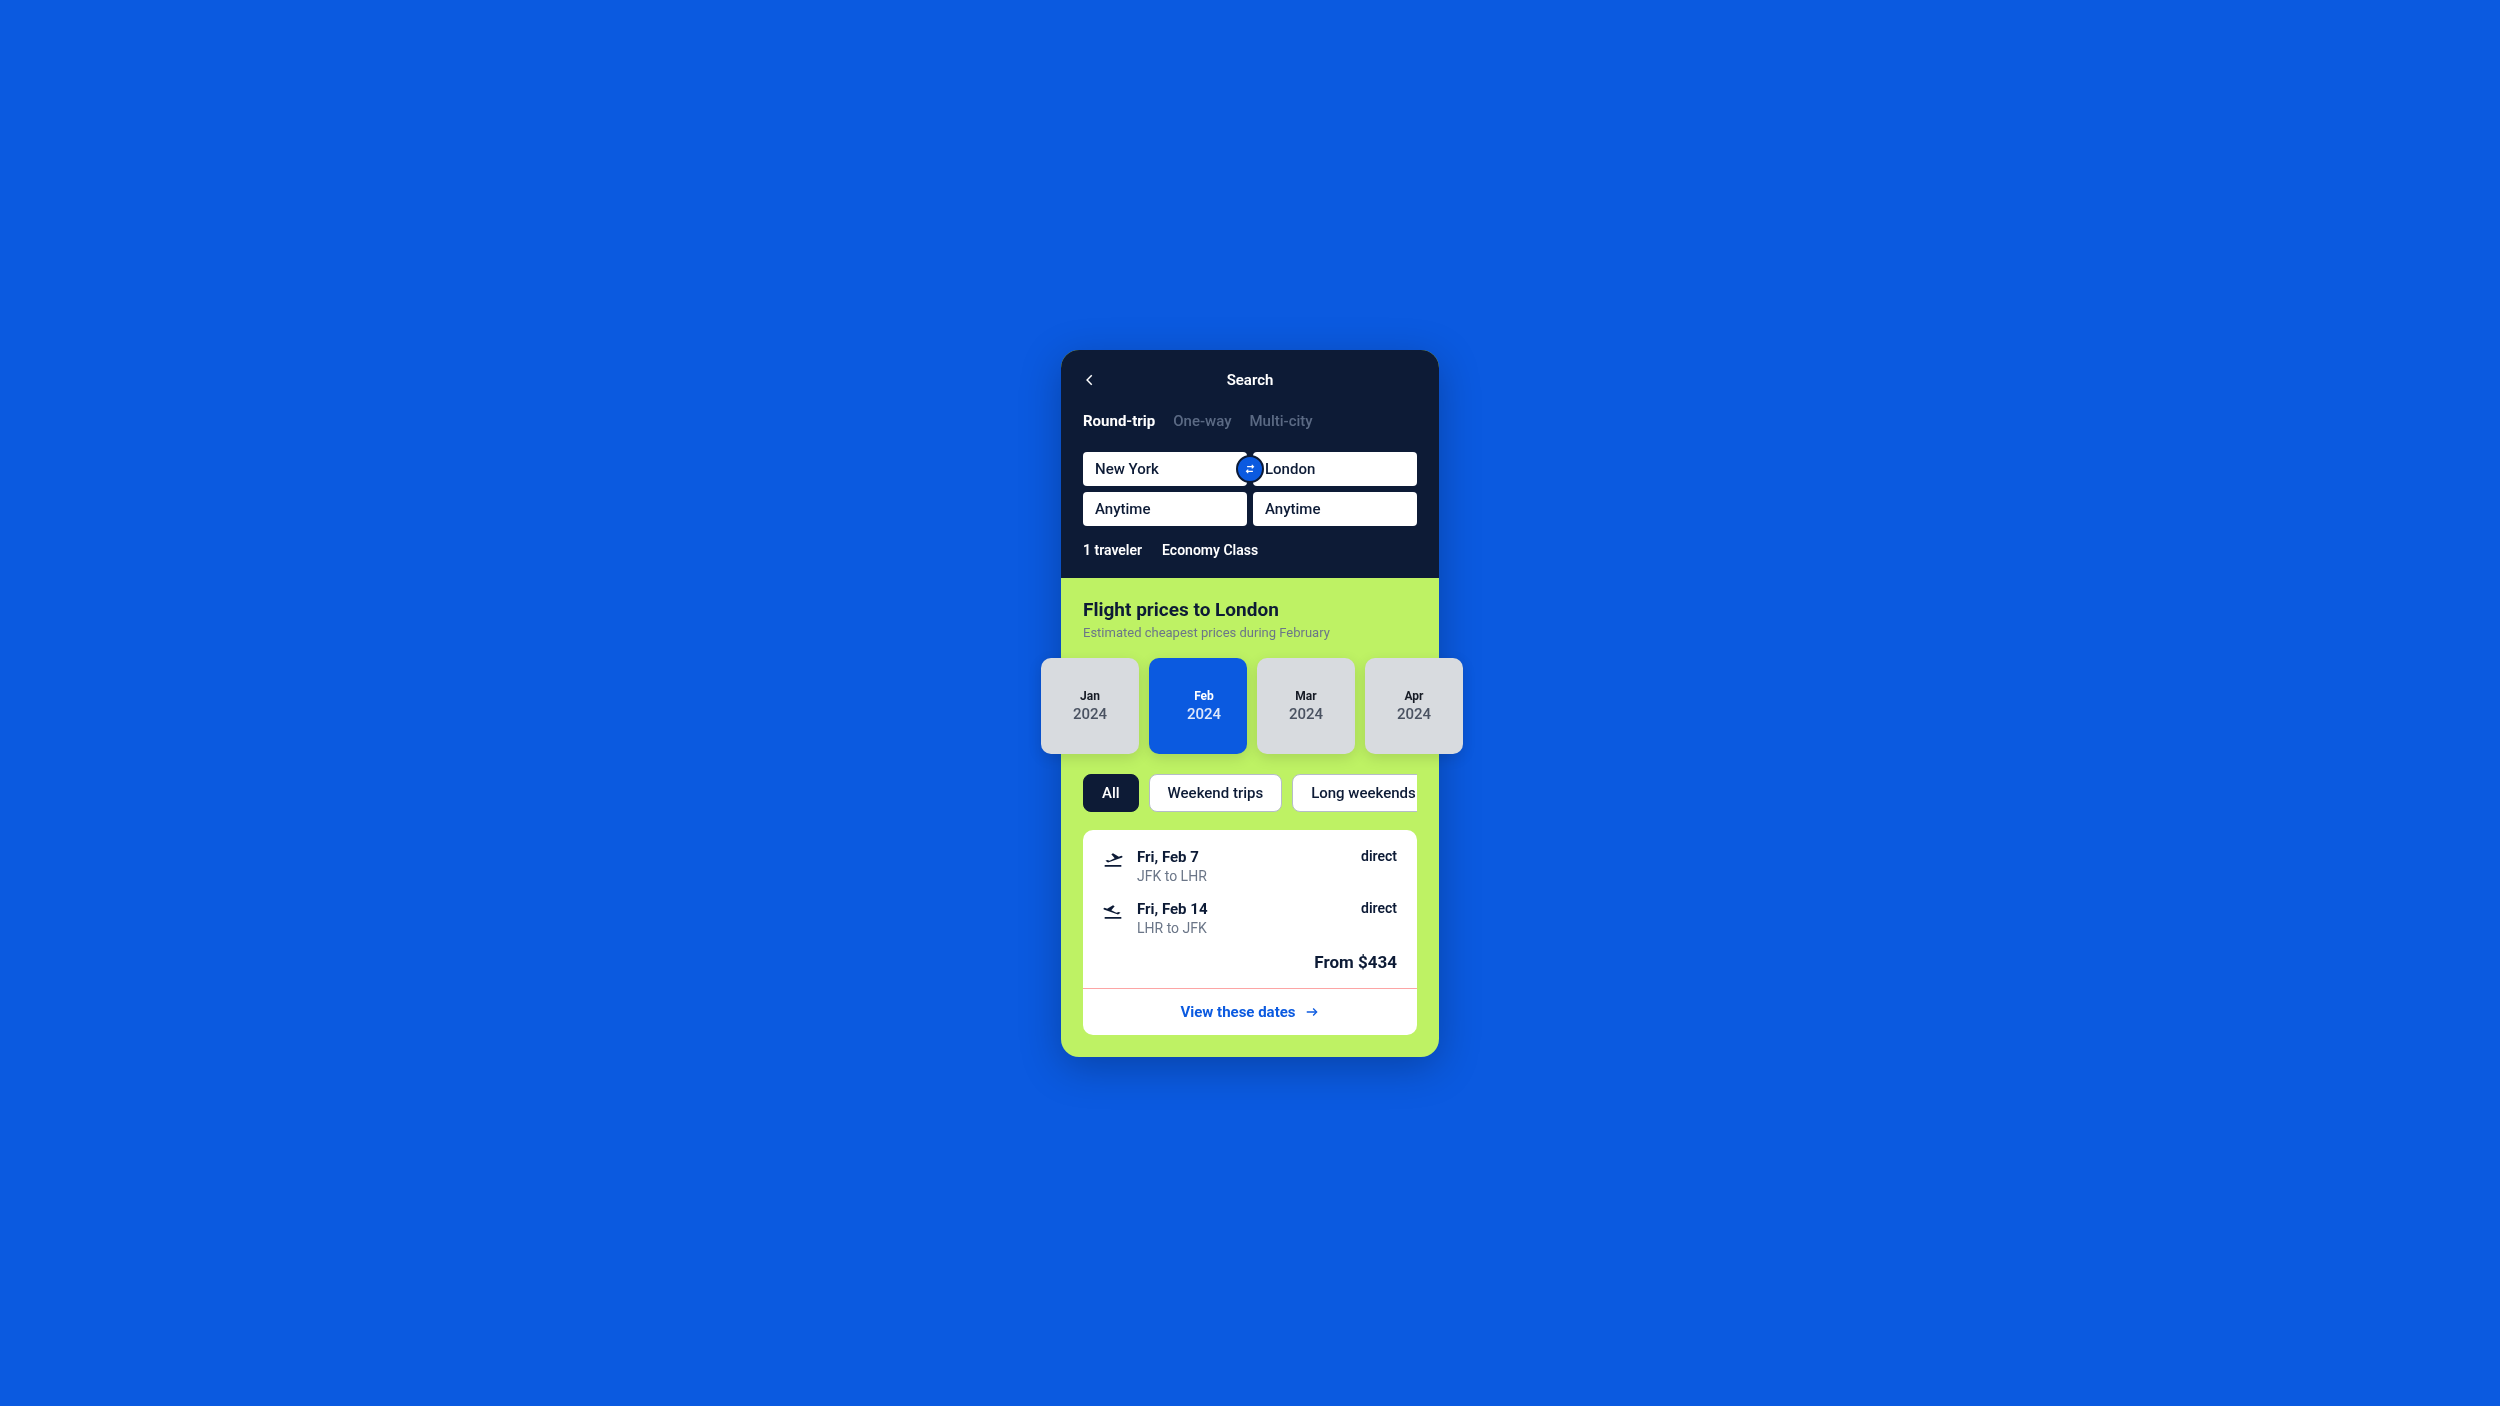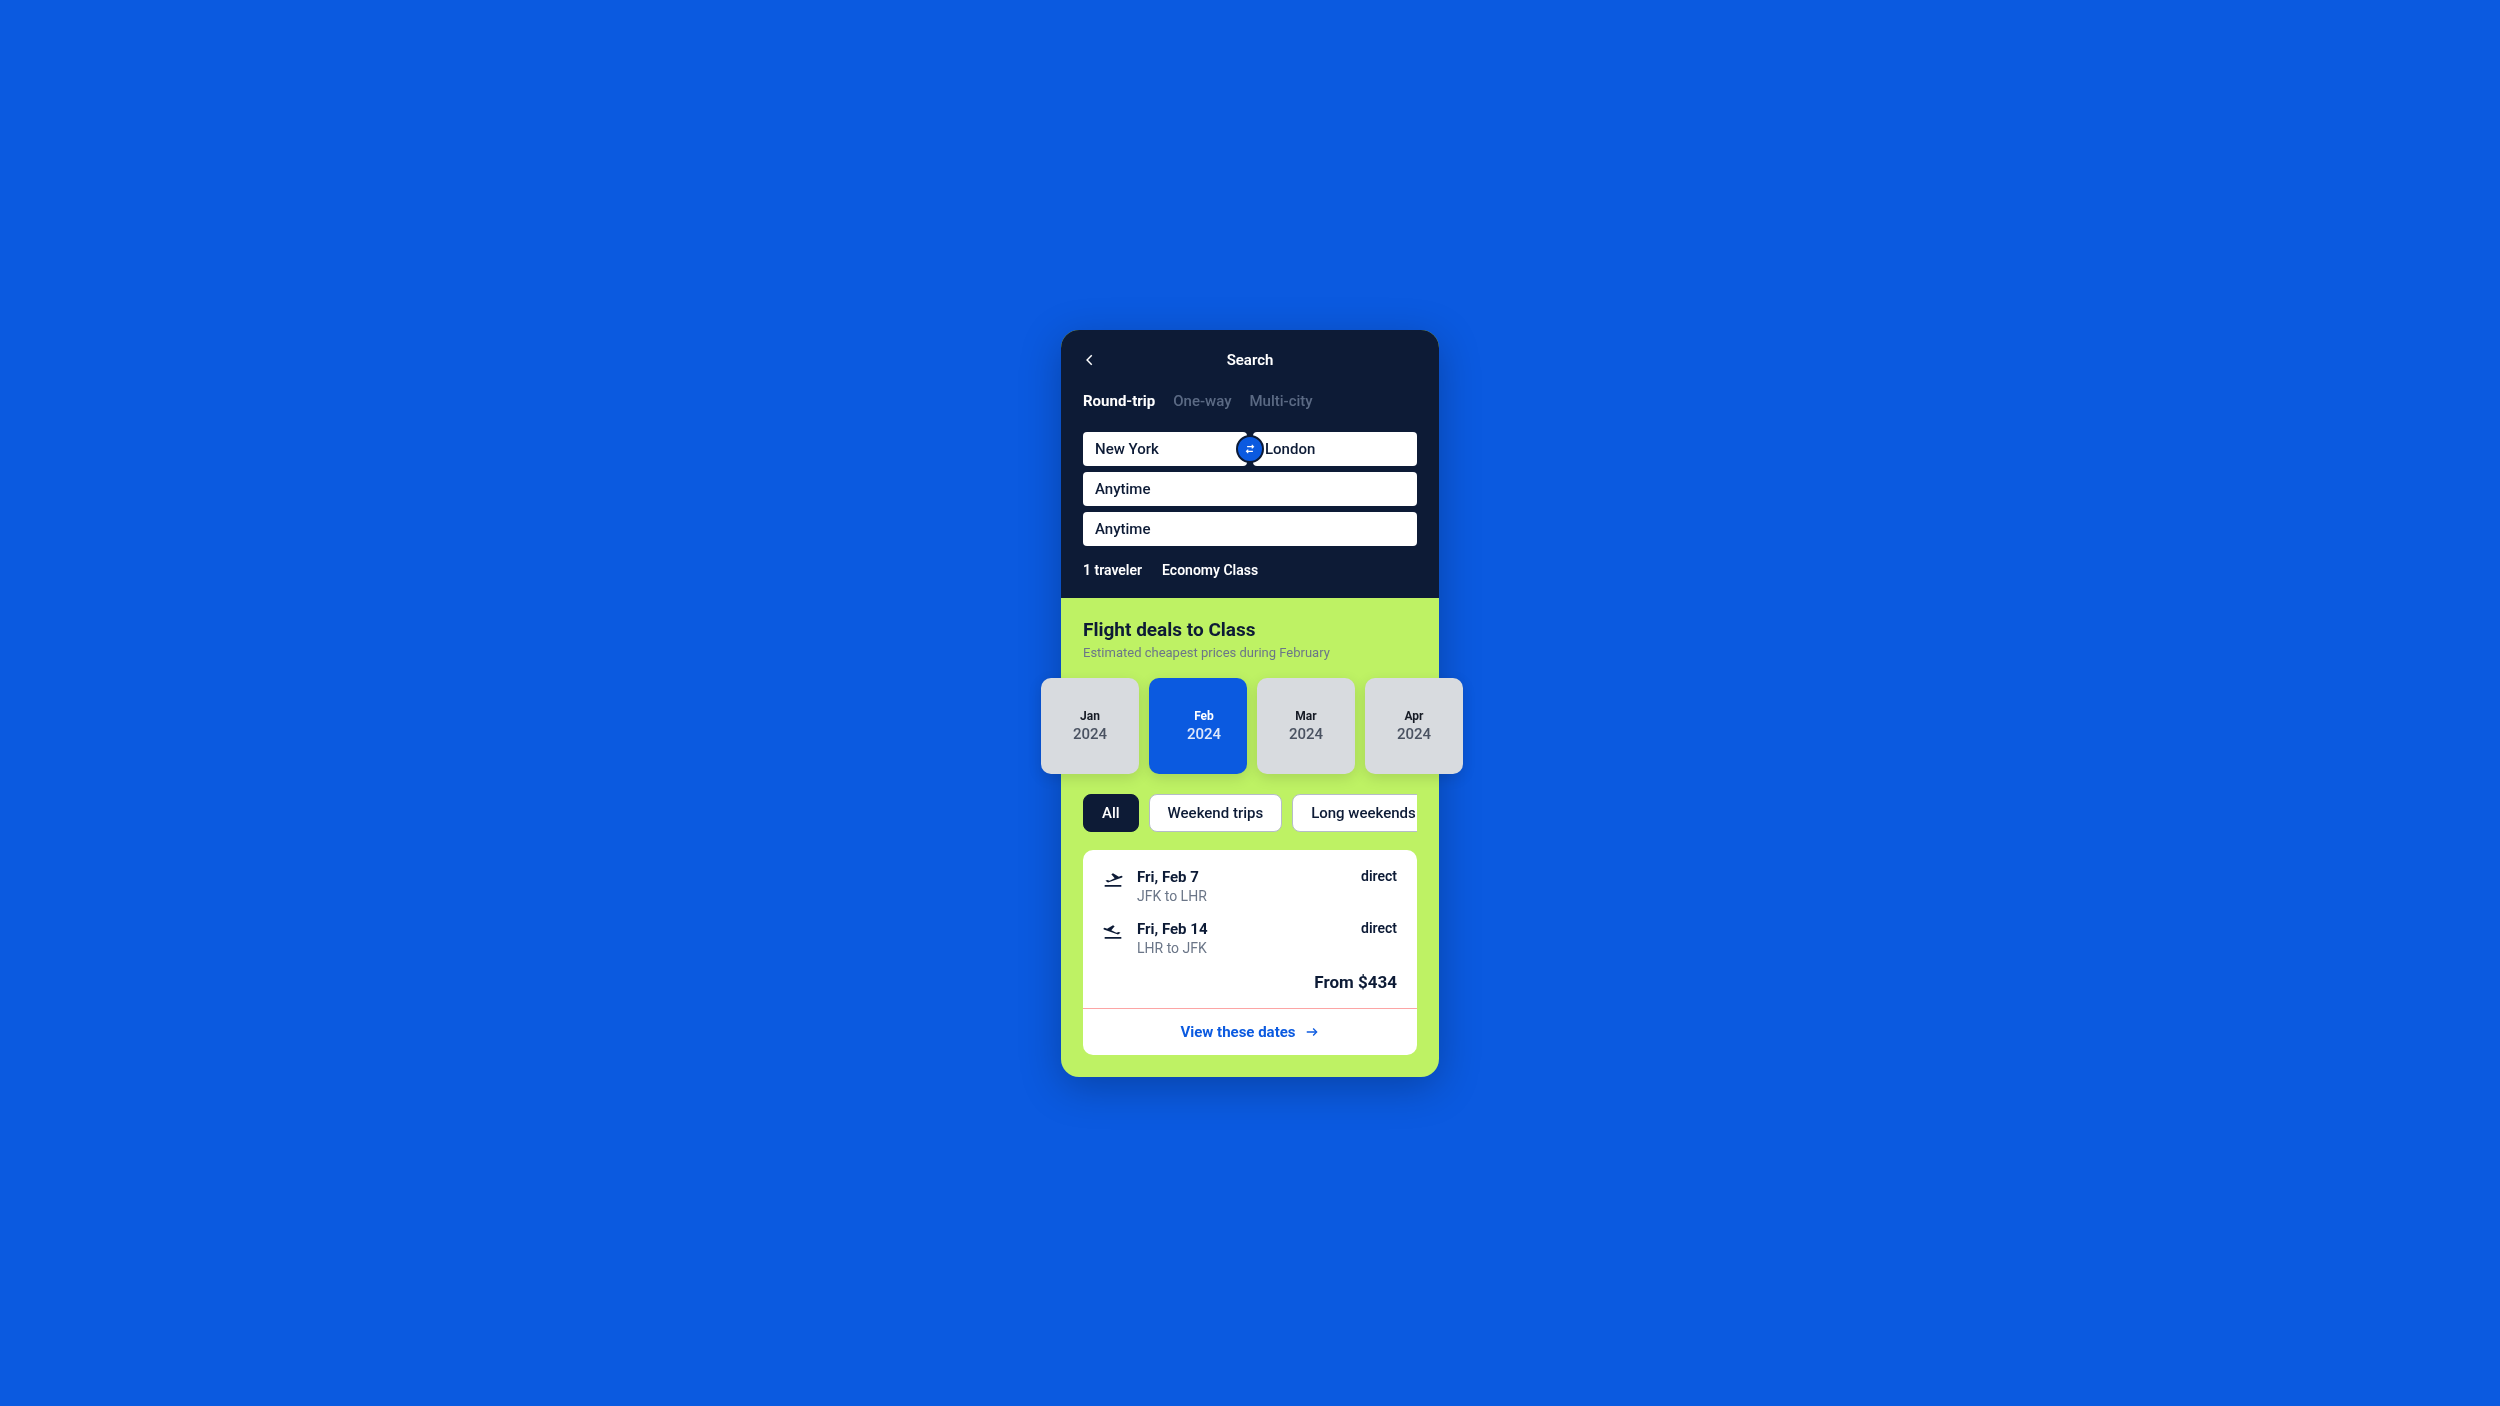--- a/index.html
+++ b/index.html
@@ -71,21 +71,21 @@
     height: 28px;
     border-radius: 50%;
     background: #0b5ae0;
     display: flex;
     align-items: center;
     justify-content: center;
     cursor: pointer;
     border: 2px solid #0d1b36;
   }
   .swap-btn svg { width: 14px; height: 14px; stroke: #fff; stroke-width: 2; fill: none; }
-  .date-row { display: flex; gap: 6px; margin-bottom: 16px; flex-direction: column; }
+  .date-row { display: flex; gap: 6px; margin-bottom: 16px; }
   .date-box {
     flex: 1;
     background: #fff;
     color: #0d1b36;
     border-radius: 4px;
     padding: 8px 12px;
     font-size: 15px;
     font-weight: 500;
     cursor: pointer;
   }
@@ -194,21 +194,21 @@
       <div class="date-box">Anytime</div>
     </div>
 
     <div class="options-row">
       <div class="opt">1 traveler</div>
       <div class="opt">Economy Class</div>
     </div>
   </div>
 
   <div class="content">
-    <div class="deals-title">Flight deals to Class</div>
+    <div class="deals-title">Flight prices to London</div>
     <div class="deals-sub">Estimated cheapest prices during February</div>
 
     <div class="months-wrap">
       <div class="month-card">
         <div class="month-name">Jan</div>
         <div class="month-year">2024</div>
       </div>
       <div class="month-card active">
         <div class="month-name">Feb</div>
         <div class="month-year">2024</div>

